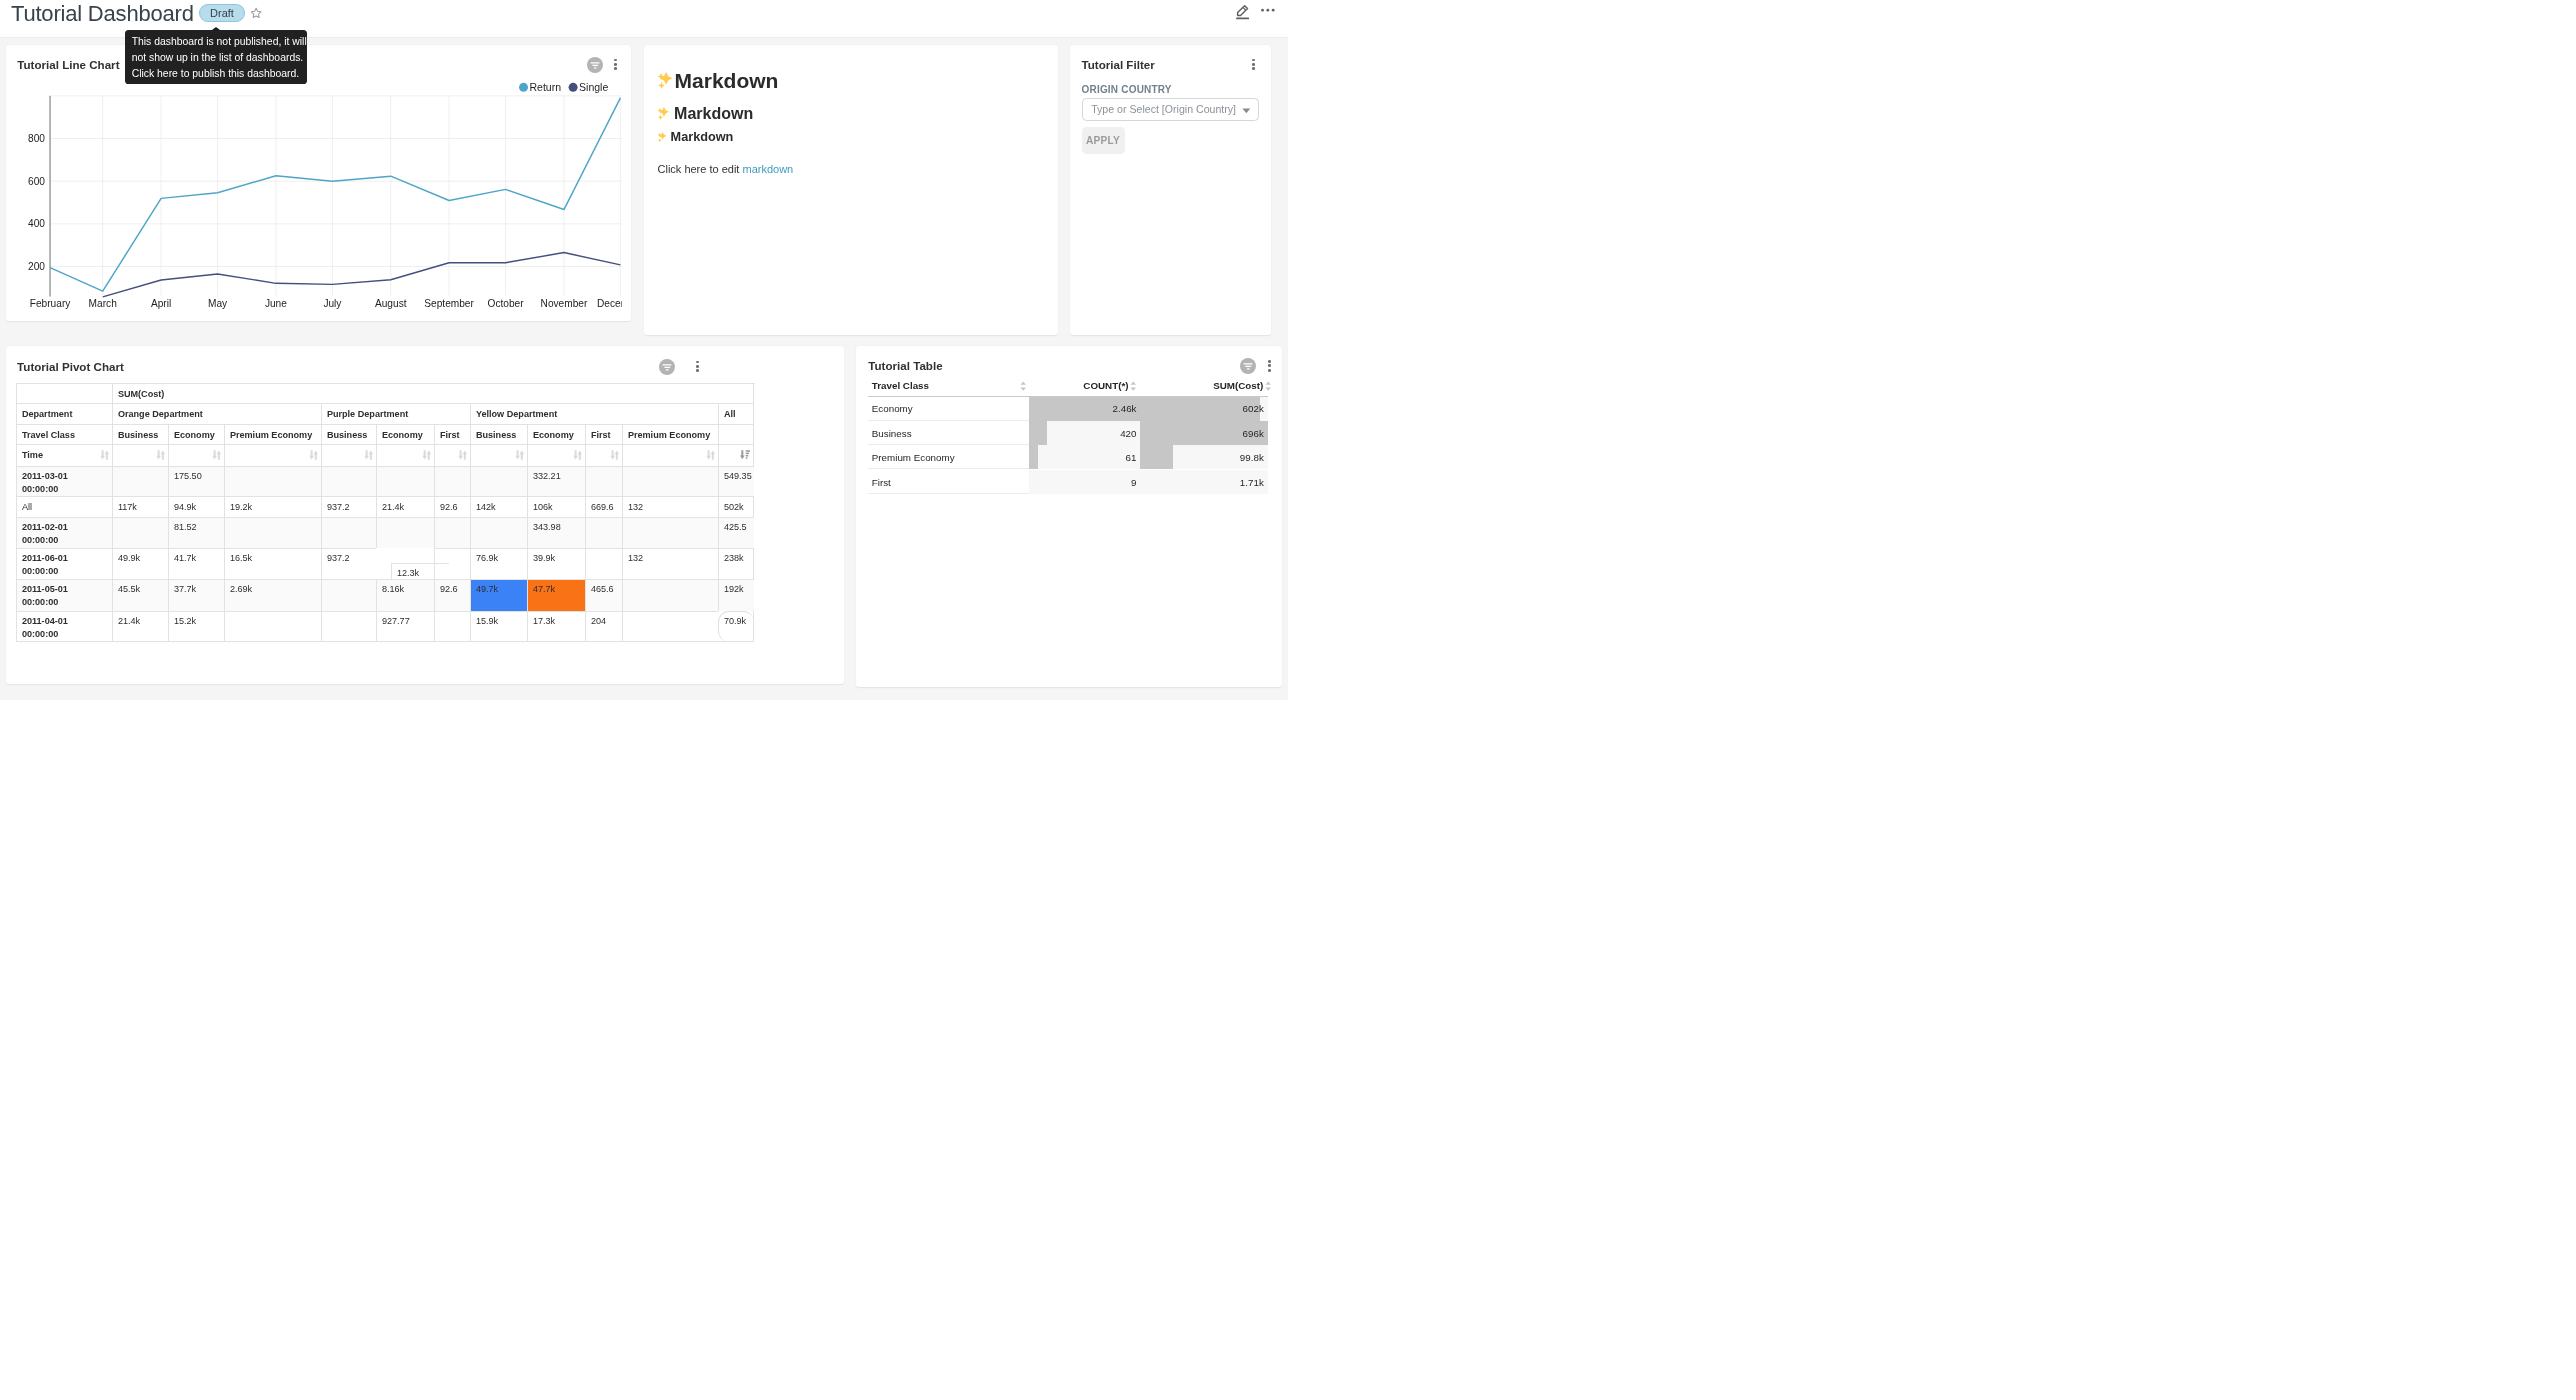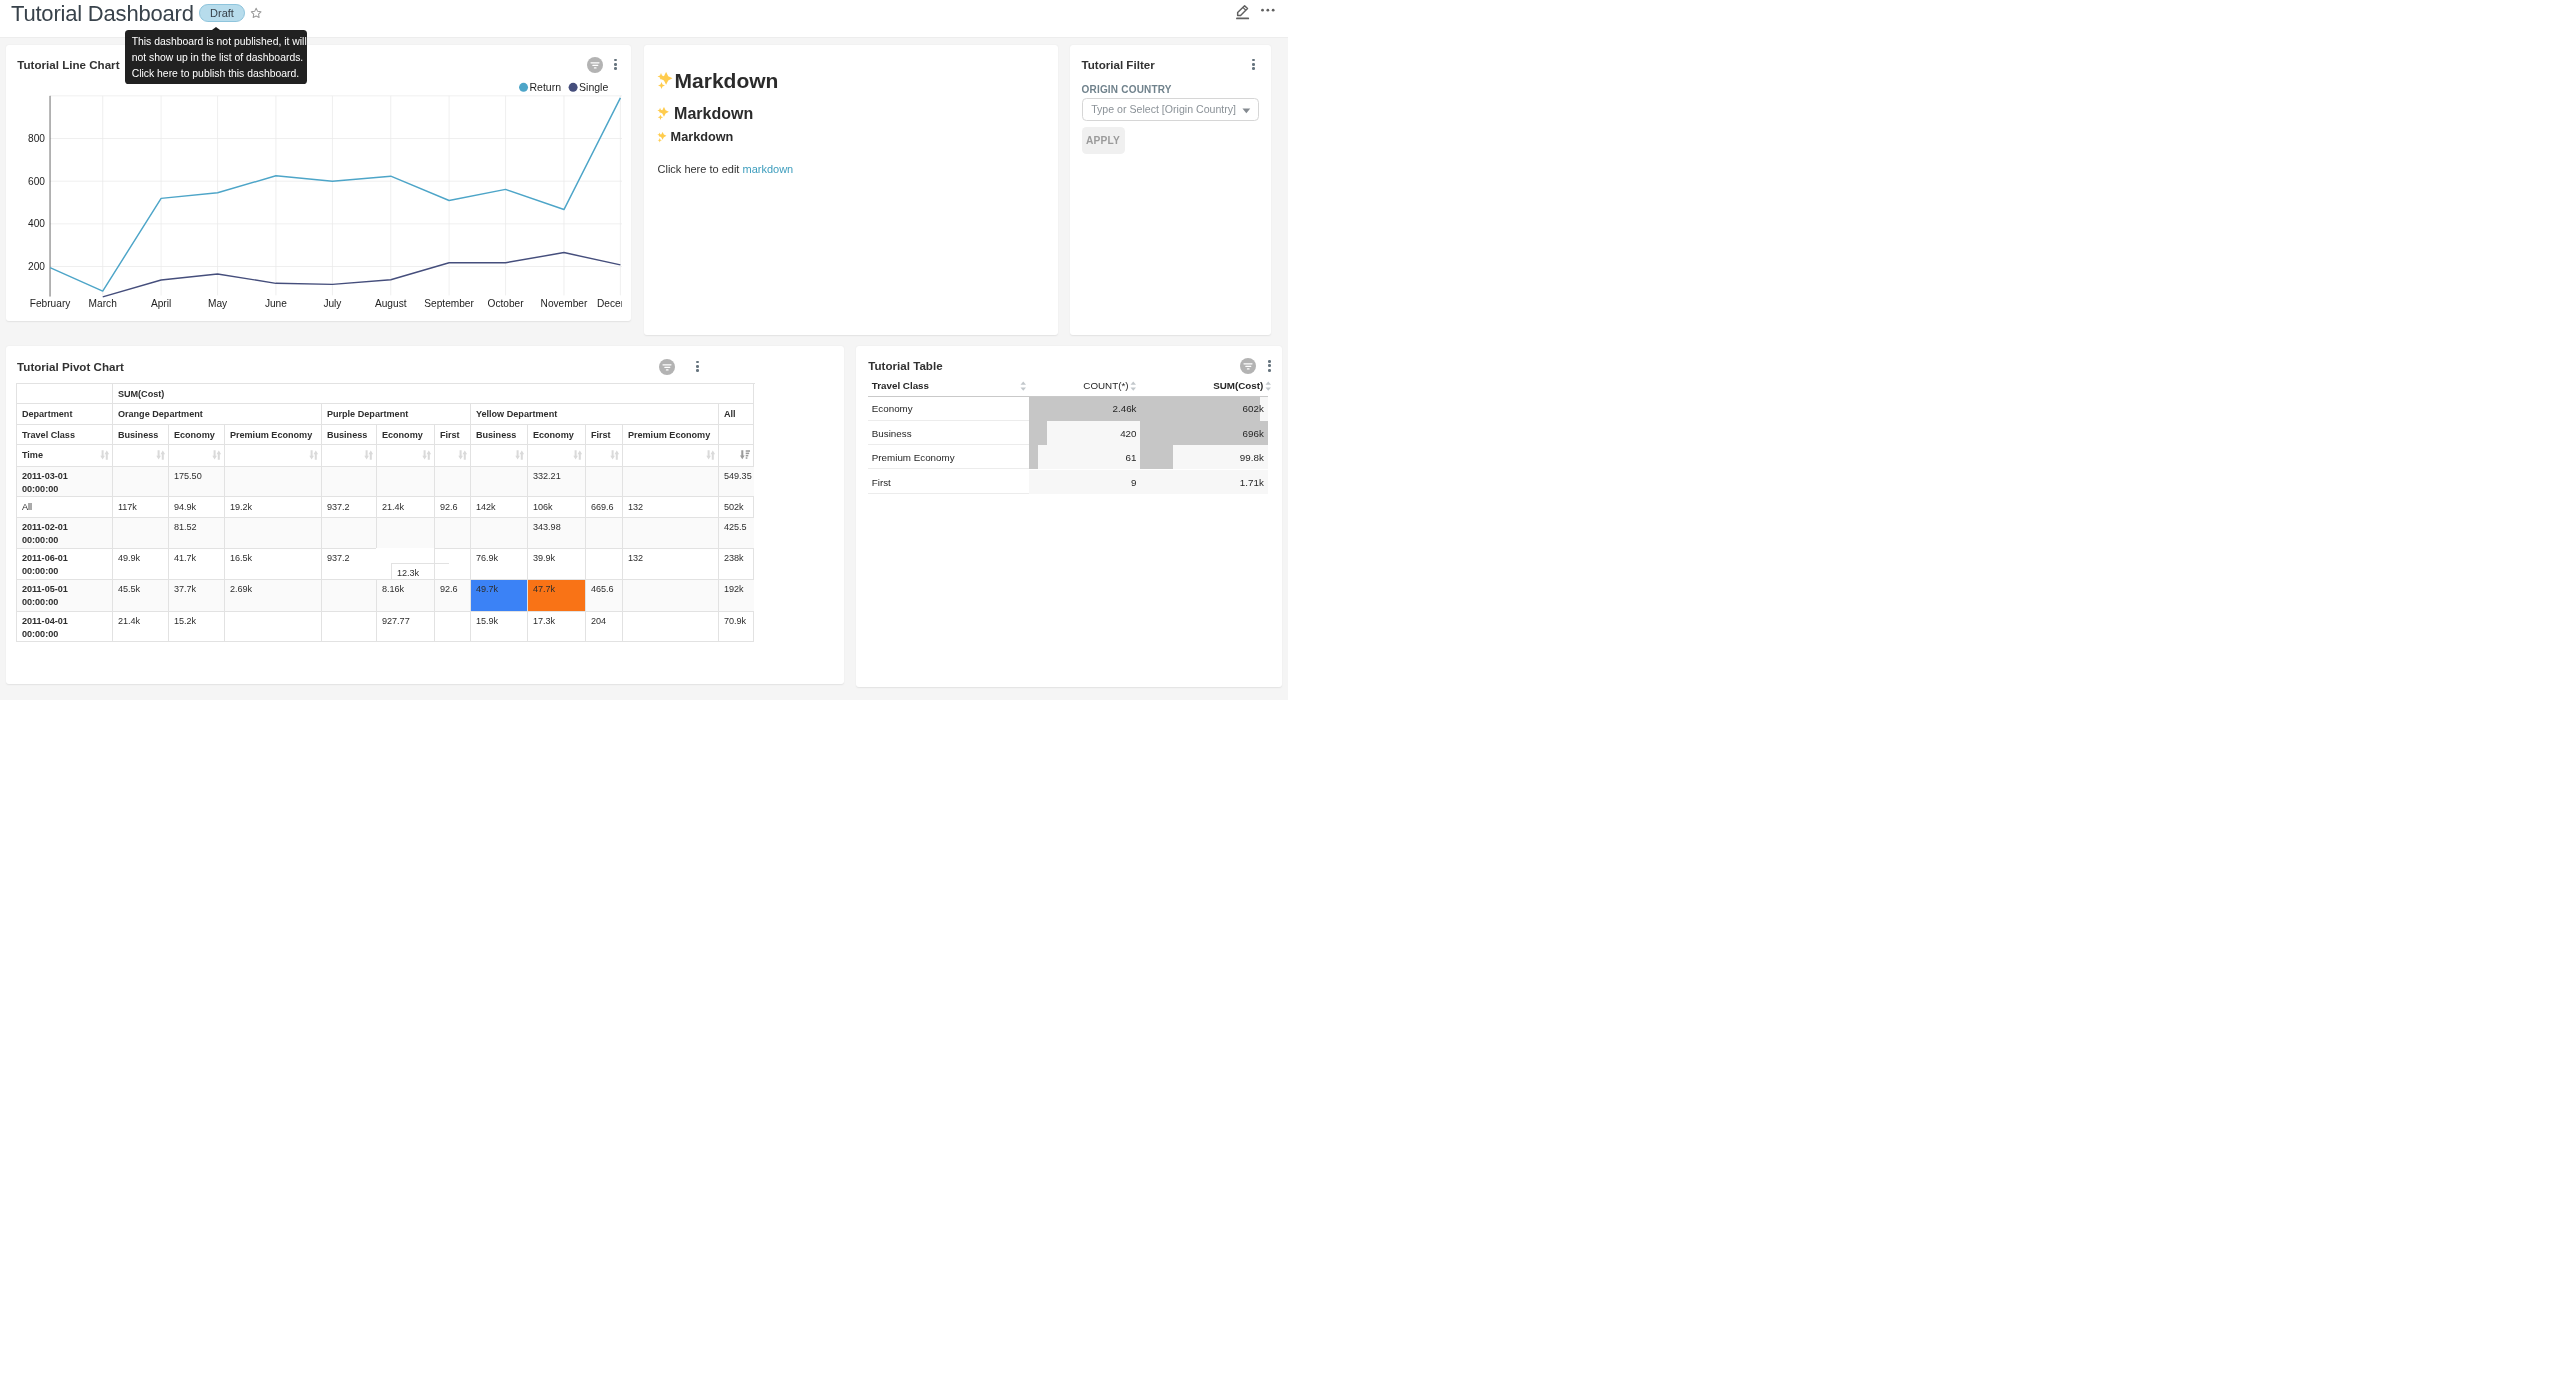--- a/index.html
+++ b/index.html
@@ -484,21 +484,21 @@
 <div style="position:absolute;left:454px;top:228px;width:57px;height:31px;border-top:1.1px solid #e2e2e2;border-left:1.1px solid #e2e2e2;">
             <div style="position:absolute;left:4.4px;top:3px;line-height:13px;white-space:pre-line;">15.9k</div>
           </div>
 <div style="position:absolute;left:511px;top:228px;width:58px;height:31px;border-top:1.1px solid #e2e2e2;border-left:1.1px solid #e2e2e2;">
             <div style="position:absolute;left:4.4px;top:3px;line-height:13px;white-space:pre-line;">17.3k</div>
           </div>
 <div style="position:absolute;left:569px;top:228px;width:37px;height:31px;border-top:1.1px solid #e2e2e2;border-left:1.1px solid #e2e2e2;">
             <div style="position:absolute;left:4.4px;top:3px;line-height:13px;white-space:pre-line;">204</div>
           </div>
 <div style="position:absolute;left:606px;top:228px;width:96px;height:31px;border-top:1.1px solid #e2e2e2;border-left:1.1px solid #e2e2e2;"></div>
-<div style="position:absolute;left:702px;top:228px;width:36px;height:31px;border-top:1.1px solid #e2e2e2;border-left:1.1px solid #e2e2e2;">
+<div style="position:absolute;left:702px;top:228px;width:36px;height:31px;border-top:1.1px solid #e2e2e2;border-left:1.1px solid #e2e2e2;border-radius:11px;">
             <div style="position:absolute;left:4.4px;top:3px;line-height:13px;white-space:pre-line;">70.9k</div>
           </div>
 </div>
 </div>
   </div>
 
   <div class="card" id="card-table" style="left:856px;top:308px;width:426px;height:341px;">
     <div class="ctitle" style="left:12.3px;top:13px;">Tutorial Table</div>
     <div class="ficon" style="left:384px;top:12.2px;">
       <svg width="16" height="16" viewBox="0 0 22 22">
@@ -515,21 +515,21 @@
         <i></i>
       </div>
     <div id="rtable" class="abs" style="left:11.5px;top:31px;">
 <div style="position:relative;width:400px;height:141px;font-size:9.8px;color:#262626;">
 <div style="position:absolute;left:0;top:0;width:400px;height:19.6px;border-bottom:1.5px solid #c9c9c9;">
             <div style="position:absolute;left:4.3px;top:2.9px;font-weight:bold;">Travel Class</div>
             <div style="position:absolute;left:152px;top:4.4px;"><svg width="6.5" height="10.2" viewBox="0 0 9 14">
                 <path d="M4.5 0.5 L8.3 5 L0.7 5 Z" fill="#c2c7cb"></path>
                 <path d="M4.5 13.5 L0.7 9 L8.3 9 Z" fill="#c2c7cb"></path>
               </svg></div>
-            <div style="position:absolute;right:139px;top:2.9px;font-weight:normal;">COUNT(*)</div>
+            <div style="position:absolute;right:139px;top:2.9px;font-weight:bold;">COUNT(*)</div>
             <div style="position:absolute;left:262px;top:4.4px;"><svg width="6.5" height="10.2" viewBox="0 0 9 14">
                 <path d="M4.5 0.5 L8.3 5 L0.7 5 Z" fill="#c2c7cb"></path>
                 <path d="M4.5 13.5 L0.7 9 L8.3 9 Z" fill="#c2c7cb"></path>
               </svg></div>
             <div style="position:absolute;right:4.3px;top:2.9px;font-weight:bold;">SUM(Cost)</div>
             <div style="position:absolute;left:397px;top:4.4px;"><svg width="6.5" height="10.2" viewBox="0 0 9 14">
                 <path d="M4.5 0.5 L8.3 5 L0.7 5 Z" fill="#c2c7cb"></path>
                 <path d="M4.5 13.5 L0.7 9 L8.3 9 Z" fill="#c2c7cb"></path>
               </svg></div>
           </div>

